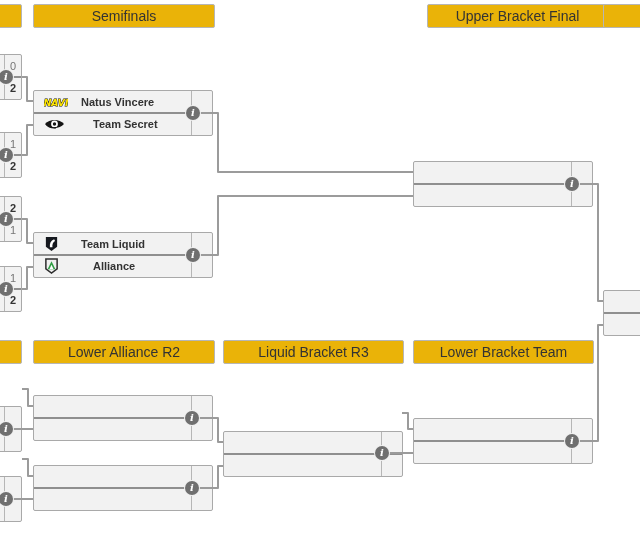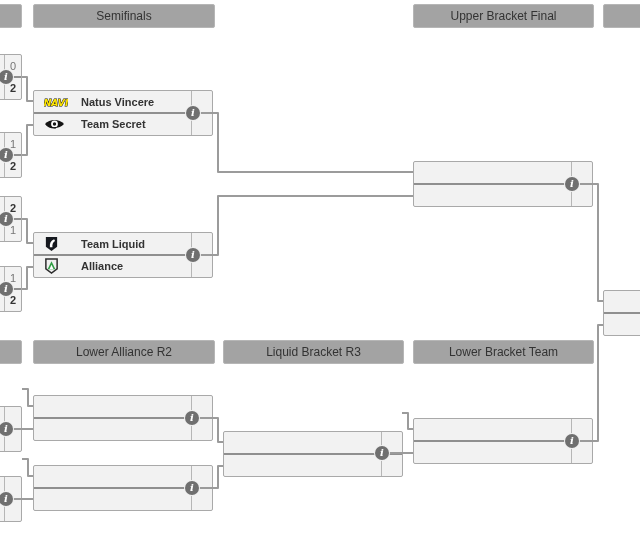--- a/index.html
+++ b/index.html
@@ -1,39 +1,39 @@
 <!DOCTYPE html>
 <html><head>
 <meta charset="utf-8">
 <style>
   html,body{margin:0;padding:0;background:#fff;}
   #stage{position:relative;width:640px;height:540px;overflow:hidden;background:#ffffff;
          font-family:"Liberation Sans", sans-serif;color:#333;}
   
-  .hdr{position:absolute;height:24px;box-sizing:border-box;background:#a3a3a3;
+  .hdr{position:absolute;height:24px;box-sizing:border-box;background:#eab308;
        border:1px solid #b6b6b6;border-radius:2px;display:flex;align-items:center;
-       justify-content:center;font-size:12px;color:#333;}
+       justify-content:center;font-size:14px;color:#333;}
   
   .match{position:absolute;box-sizing:border-box;background:#f2f2f2;
          border:1px solid #a9a9a9;border-radius:2px;}
   .match .mid{position:absolute;left:0;right:0;top:50%;height:2px;margin-top:-1px;
               background:#8f8f8f;z-index:2;}
   .scol{position:absolute;top:0;bottom:0;right:0;width:20px;border-left:1px solid #b6b6b6;}
   .scol.p{width:16px;}
   .score{position:absolute;right:0;width:20px;height:22px;line-height:22px;
          text-align:center;font-size:11px;color:#767676;z-index:3;}
   .score.p{width:16px;}
   .score.top{top:0;}
   .score.bot{bottom:0;}
   .score.winner{color:#333;font-weight:bold;}
   .partial{left:-148px;width:170px;height:46px;}
   .teambox{width:180px;height:46px;}
   .row{position:absolute;left:0;height:22px;display:flex;align-items:center;z-index:1;}
   .row.r1{top:0;right:21px;}
-  .row.r2{bottom:0;right:21px;}
+  .row.r2{bottom:0;right:21px;gap:12px;}
   .logo{width:24px;margin-left:10px;display:flex;align-items:center;justify-content:flex-start;}
   .tname{margin-left:13px;font-size:11px;color:#333;white-space:nowrap;font-weight:bold;}
   
   .info{position:absolute;width:14px;height:14px;border-radius:50%;background:#6f6f6f;
         z-index:5;display:flex;align-items:center;justify-content:center;
         box-shadow:0 0 0 1px #efefef;cursor:pointer;}
   .info span{color:#fff;font-family:"DejaVu Serif", serif;font-style:italic;
              font-weight:bold;font-size:10px;line-height:1;}
   
   #wires{position:absolute;left:0;top:0;z-index:4;pointer-events:none;}
@@ -42,21 +42,21 @@
 <body>
 
 <div id="stage">
 
   <div class="hdr" style="left:-159px;top:4px;width:181px;">
     <span></span>
   </div>
   <div class="hdr" style="left:33px;top:4px;width:182px;">
     <span>Semifinals</span>
   </div>
-  <div class="hdr" style="left:413px;top:4px;width:181px;">
+  <div class="hdr" style="left:427px;top:4px;width:181px;">
     <span>Upper Bracket Final</span>
   </div>
   <div class="hdr" style="left:603px;top:4px;width:181px;">
     <span></span>
   </div>
   <div class="hdr" style="left:-159px;top:340px;width:181px;">
     <span></span>
   </div>
   <div class="hdr" style="left:33px;top:340px;width:182px;">
     <span>Lower Alliance R2</span>

